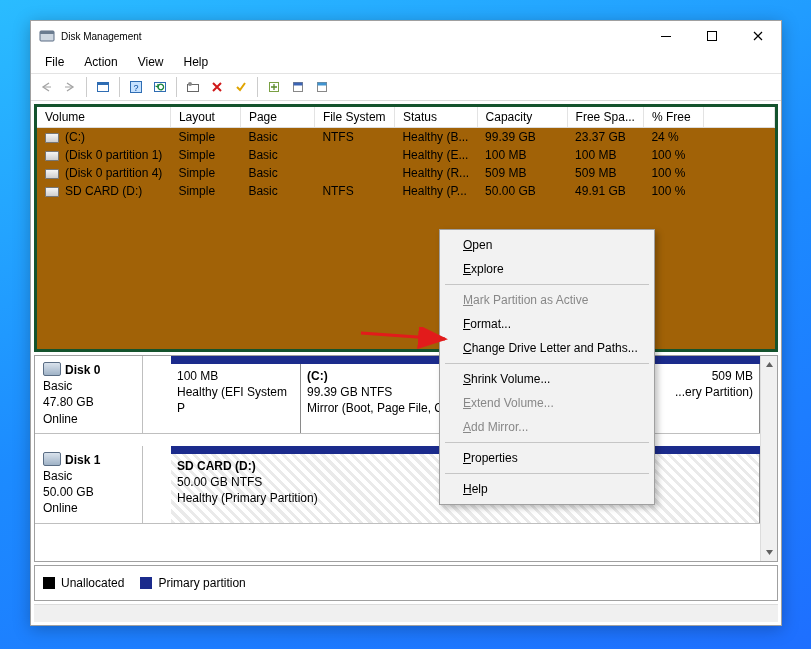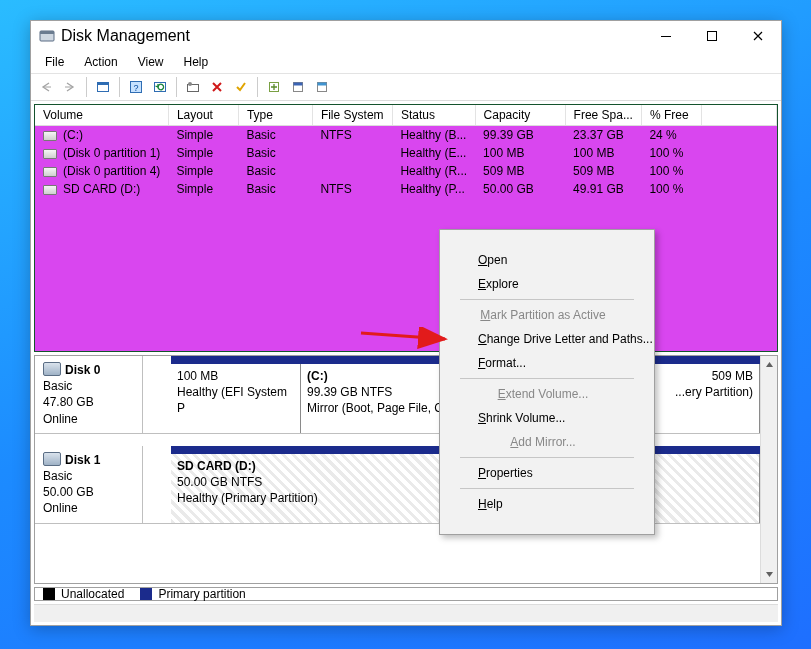--- a/index.html
+++ b/index.html
@@ -22,32 +22,32 @@
     height: 606px;
     background: #fff;
     border: 1px solid #a0a0a0;
     box-shadow: 0 3px 16px rgba(0,0,0,.25);
     display: flex;
     flex-direction: column;
   }
   
   .titlebar { display: flex; align-items: center; height: 30px; padding-left: 8px; }
   .titlebar .app-icon { width: 16px; height: 16px; margin-right: 6px; }
-  .titlebar .title { flex: 1; font-size: 16px; }
+  .titlebar .title { flex: 1; font-size: 10px; }
   .titlebar .tb-btn { width: 46px; height: 30px; display: flex; align-items: center; justify-content: center; }
   
   .menubar { display: flex; padding: 0 4px; text-align: center; }
   .menubar .m-item { padding: 4px 10px; }
   
   .toolbar { display: flex; align-items: center; height: 28px; border-top:1px solid #e3e3e3; border-bottom:1px solid #dcdcdc; padding: 0 4px; gap:2px; }
   .tbtn { width: 22px; height: 22px; display:flex; align-items:center; justify-content:center; border:1px solid transparent; }
   .tbtn.disabled { opacity:.45; }
   .sep { width:1px; height:20px; background:#ccc; margin:0 3px; }
   
-  .table-wrap { border:1px solid #14532d; margin: 3px; height: 248px; overflow:hidden; background:#d946ef; }
+  .table-wrap { border:3px solid #14532d; margin: 3px; height: 248px; overflow:hidden; background:#a16207; }
   table { width: 100%; border-collapse: collapse; font-size:12px; }
   thead th { text-align:left; font-weight:400; background:#fff; padding:3px 8px; border-right:1px solid #e3e3e3; border-bottom:1px solid #dcdcdc; white-space:nowrap; position:relative;}
   tbody td { padding:2px 8px; white-space:nowrap; }
   .vol-icon { width:14px; height:10px; display:inline-block; vertical-align:middle; margin-right:6px; border:1px solid #777; background:linear-gradient(#f5f5f5,#cfcfcf); border-radius:1px;}
   
   .graph-wrap { border:1px solid #a0a0a0; margin: 0 3px 3px 3px; flex:1; display:flex; position:relative; }
   .graph-body { flex:1; overflow:hidden; }
   .disk-row { display:flex; border-bottom:1px solid #bfbfbf;gap:28px; }
   .disk-label { width:108px; padding:6px 8px; border-right:1px solid #bfbfbf; font-size:12px; line-height:1.35; }
   .disk-label .dicon { width:18px; height:14px; display:inline-block; border:1px solid #5a6d84; background:linear-gradient(#d9e2ec,#9fb2c6); border-radius:2px; margin-right:4px; vertical-align:-2px;}
@@ -55,30 +55,30 @@
   .disk-parts { flex:1; display:flex; flex-direction:column; }
   .stripe { height:8px; background:#1b2b8c; }
   .parts { flex:1; display:flex; }
   .part { border-right:1px solid #8a8a8a; padding:4px 6px 6px; font-size:12px; line-height:1.35; background:#fff; min-height:56px; overflow:hidden;}
   .scrollbar { width:17px; background:#f0f0f0; border-left:1px solid #dcdcdc; display:flex; flex-direction:column;}
   .scrollbar .arrow { height:17px; display:flex; align-items:center; justify-content:center;}
   .scrollbar .track{ flex:1; }
   
   .hatched { background: repeating-linear-gradient(45deg,#eaeaea 0,#eaeaea 3px,#fff 3px,#fff 7px); }
   
-  .legend { height:14px; border:1px solid #a0a0a0; margin:0 3px 3px 3px; display:flex; align-items:center; padding:0 8px; gap:16px; font-size:12px; }
+  .legend { height:36px; border:1px solid #a0a0a0; margin:0 3px 3px 3px; display:flex; align-items:center; padding:0 8px; gap:16px; font-size:12px; }
   .swatch { width:12px; height:12px; display:inline-block; margin-right:6px; vertical-align:-2px;}
   .sw-black { background:#000; }
   .sw-blue { background:#1b2b8c; }
   
   .bottom-bar { height:18px; background:#f0f0f0; border-top:1px solid #dcdcdc; margin:0 3px 3px 3px;}
   
-  .ctx { position:absolute; background:#f2f2f2; border:1px solid #a0a0a0; box-shadow:3px 3px 6px rgba(0,0,0,.25); padding:18px; font-size:12px; z-index:20; }
+  .ctx { position:absolute; background:#f2f2f2; border:1px solid #a0a0a0; box-shadow:3px 3px 6px rgba(0,0,0,.25); padding:3px; font-size:12px; z-index:20; }
   .ctx .it { padding:5px 28px 5px 20px; white-space:nowrap; }
-  .ctx .disabled { color:#888;text-align:center; }
+  .ctx .disabled { color:#888; }
   .ctx hr { border:none; border-top:1px solid #c6c6c6; margin:3px 2px; }
   u { text-decoration: underline; }
   
   .arrow-overlay { position:absolute; z-index:30; pointer-events:none;}
 </style>
 </head>
 <body>
 
 <div class="window">
 
@@ -196,21 +196,21 @@
        <col style="width:82px">
           <col style="width:90px">
           <col style="width:72px">
           <col style="width:60px">
           <col>
       </colgroup>
       <thead>
         <tr>
           <th><span>Volume</span></th>
           <th><span>Layout</span></th>
-          <th><span>Type</span></th>
+          <th><span>Page</span></th>
           <th><span>File System</span></th>
           <th><span>Status</span></th>
           <th><span>Capacity</span></th>
           <th><span>Free Spa...</span></th>
           <th><span>% Free</span></th>
           <th></th>
         </tr>
       </thead>
       <tbody id="vol-body">
           <tr>
@@ -305,25 +305,25 @@
     <span><span class="swatch sw-blue"></span><span>Primary partition</span></span>
   </div>
 
   <div class="bottom-bar"></div>
 
   <div class="ctx" style="left:408px; top:208px; width:216px;">
     <div class="it"><u>O</u><span>pen</span></div>
     <div class="it"><u>E</u><span>xplore</span></div>
     <hr>
     <div class="it disabled"><u>M</u><span>ark Partition as Active</span></div>
+    <div class="it"><u>F</u><span>ormat...</span></div>
     <div class="it"><u>C</u><span>hange Drive Letter and Paths...</span></div>
-    <div class="it"><u>F</u><span>ormat...</span></div>
     <hr>
+    <div class="it"><u>S</u><span>hrink Volume...</span></div>
     <div class="it disabled"><u>E</u><span>xtend Volume...</span></div>
-    <div class="it"><u>S</u><span>hrink Volume...</span></div>
     <div class="it disabled"><u>A</u><span>dd Mirror...</span></div>
     <hr>
     <div class="it"><u>P</u><span>roperties</span></div>
     <hr>
     <div class="it"><u>H</u><span>elp</span></div>
   </div>
 
   <svg class="arrow-overlay" style="left:328px; top:306px;" width="94" height="22">
     <defs>
         <marker id="ah" markerWidth="10" markerHeight="8" refX="9" refY="4" orient="auto">

